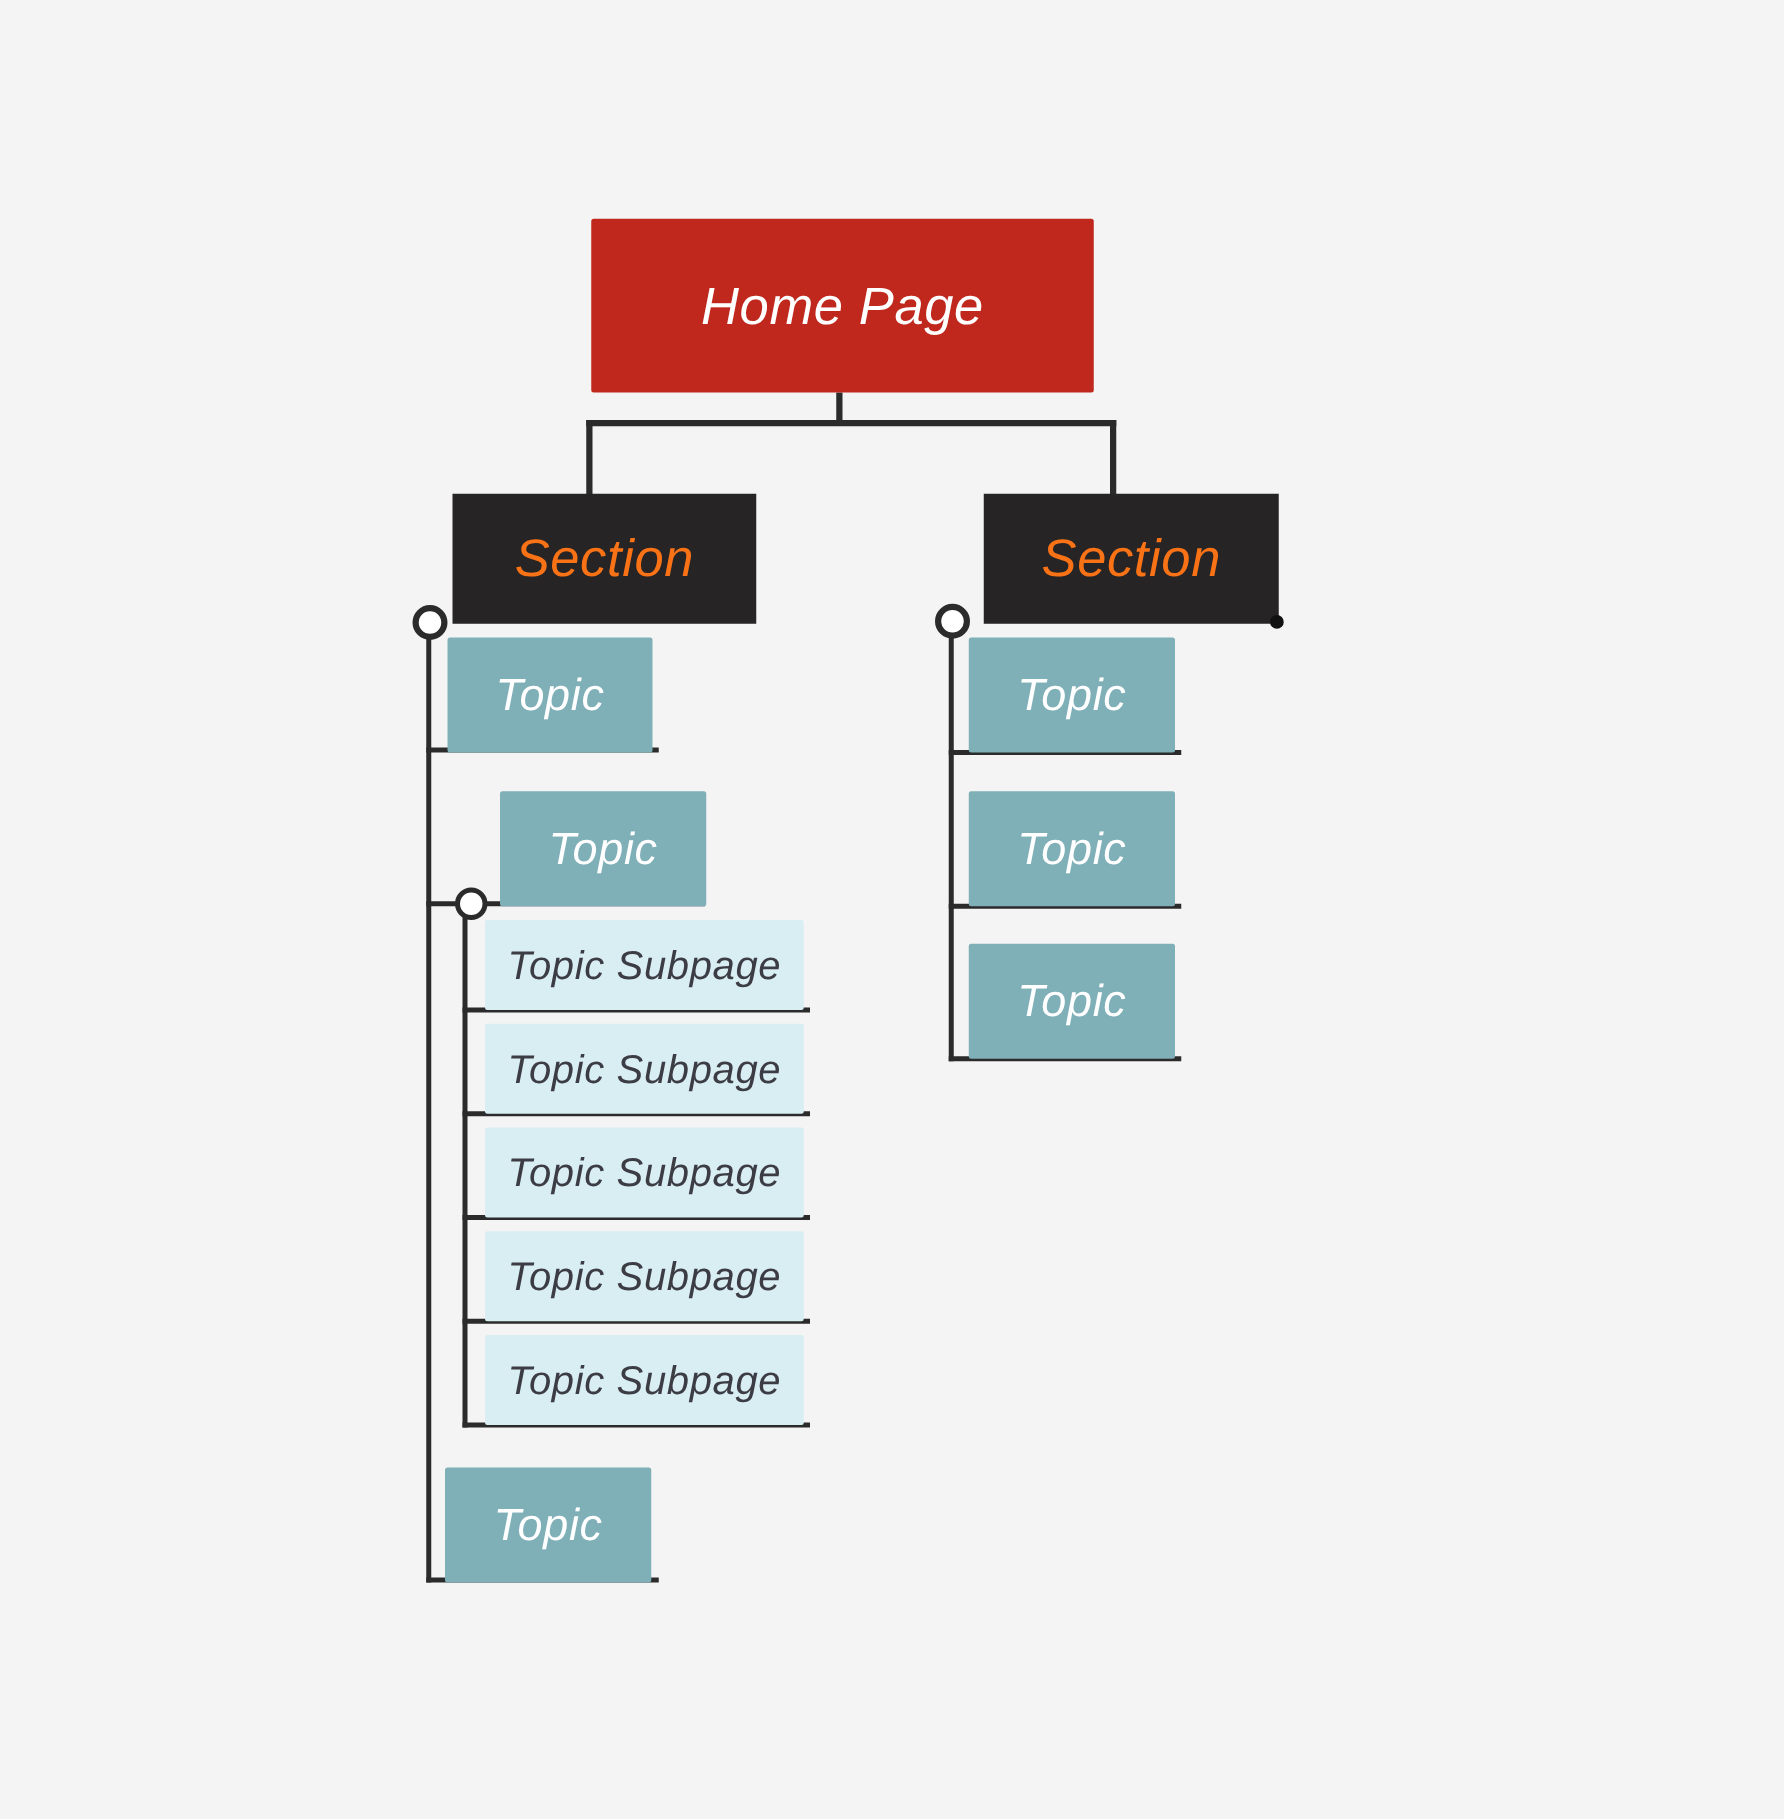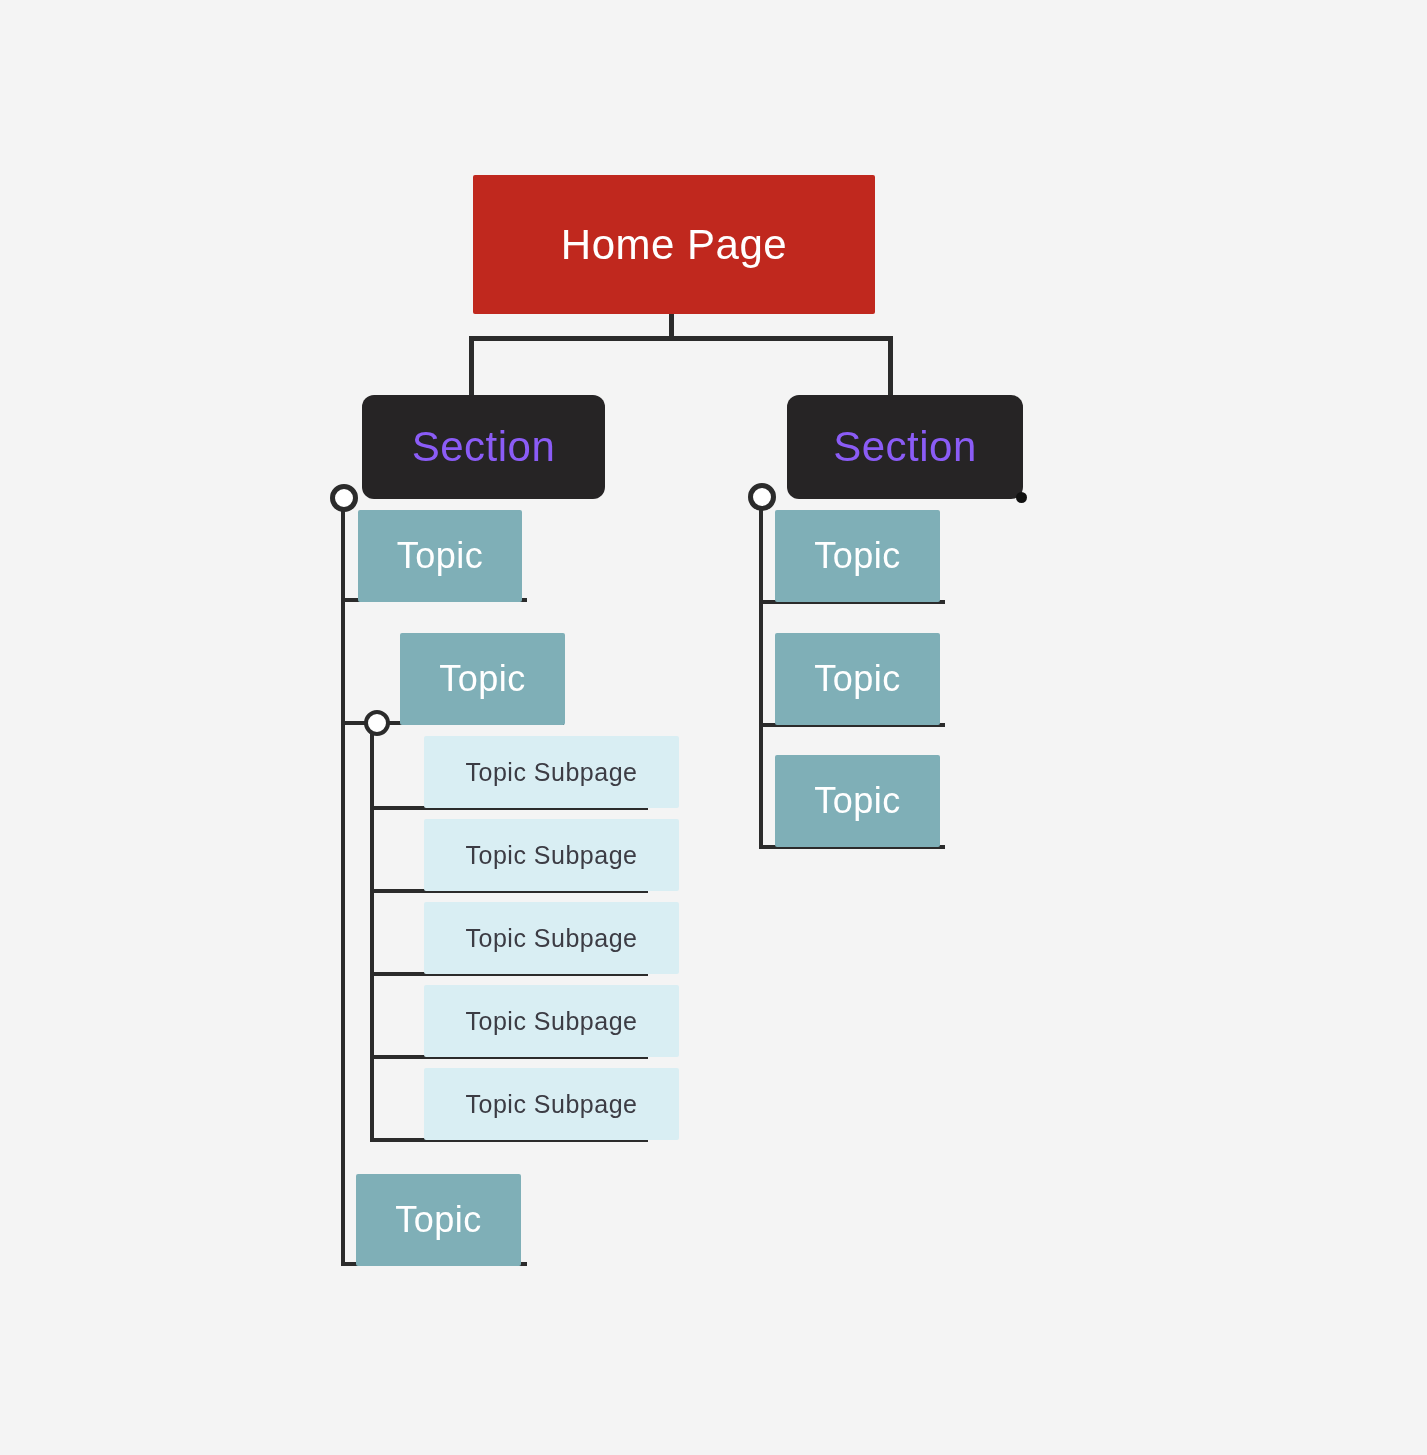--- a/index.html
+++ b/index.html
@@ -7,20 +7,21 @@
     padding: 0;
     background: var(--bg, #f4f4f4);
     font-family: "Liberation Sans", sans-serif;
   }
   .canvas {
     position: relative;
     width: 1427px;
     height: 1455px;
     background: var(--bg, #f4f4f4);
     overflow: hidden;
+    font-style: italic;
   }
   .line {
     position: absolute;
     background: var(--line, #2b2b2b);
     z-index: 1;
   }
   .node {
     position: absolute;
     display: flex;
     align-items: center;
@@ -30,37 +31,36 @@
     text-align: center;
   }
   .node-home {
     background: var(--home, #c0281e);
     color: #ffffff;
     font-size: 42px;
     border-radius: 2px;
   }
   .node-section {
     background: var(--section, #262425);
-    color: #8b5cf6;
+    color: #f97316;
     font-size: 42px;
-    border-radius: 12px;
+    border-radius: 0;
   }
   .node-topic {
     background: var(--topic, #7fafb7);
     color: #ffffff;
     font-size: 36px;
     border-radius: 2px;
     text-align: right;
   }
   .node-subpage {
     background: var(--subpage, #d9eef3);
     color: var(--subpage-text, #3c3c44);
-    font-size: 25px;
+    font-size: 32px;
     border-radius: 2px;
-    margin-left: 36px;
   }
   .connector-circle {
     position: absolute;
     box-sizing: border-box;
     background: #ffffff;
     border: 5px solid var(--line, #222222);
     border-radius: 50%;
     z-index: 3;
   }
   .connector-dot {

